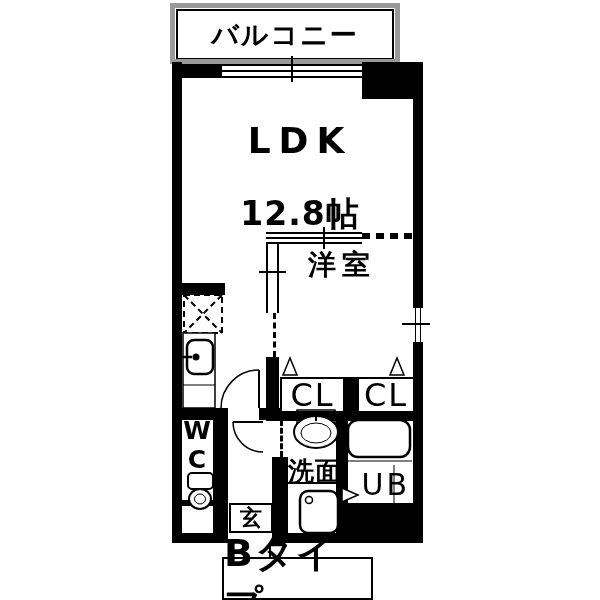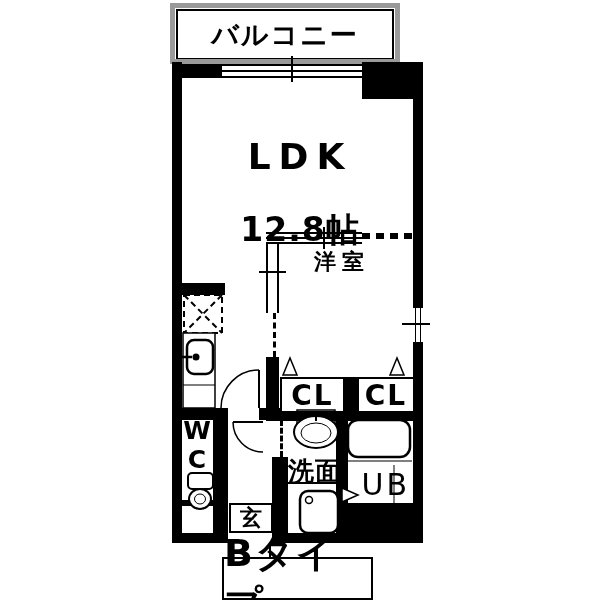--- a/index.html
+++ b/index.html
@@ -21,25 +21,25 @@
     border-top:2px solid #000;border-bottom:2px solid #000;}
   .win-h .mid{position:absolute;left:0;right:0;top:50%;margin-top:-1px;height:2px;background:#000;}
   .dbl-wall-v{position:absolute;background:#fff;box-sizing:border-box;
     border-left:2px solid #000;border-right:2px solid #000;}
   .dash-v{position:absolute;background:#fff;}
   .dash-v .dl{position:absolute;left:50%;top:0;bottom:0;width:0;border-left:3px dashed #000;}
   .dash-h-thick{position:absolute;height:6px;
     background:repeating-linear-gradient(90deg,#000 0 8px,transparent 8px 14px);}
   .box{position:absolute;box-sizing:border-box;border:2px solid #000;background:#fff;
     display:flex;align-items:center;justify-content:center;}
-  .cl-box{font-size:28px;font-weight:700;letter-spacing:2px;}
+  .cl-box{font-size:32px;font-weight:400;letter-spacing:2px;}
   .room-label{position:absolute;text-align:center;line-height:1.15;font-weight:600;}
   .ldk-name{font-size:36px;letter-spacing:8px;}
   .ldk-size{font-size:33px;letter-spacing:1px;margin-top:34px;}
-  .yo-name{font-size:22px;letter-spacing:6px;}
+  .yo-name{font-size:28px;letter-spacing:6px;}
   .yo-size{font-size:30px;letter-spacing:1px;}
   .wc-letters{position:absolute;left:181px;top:416px;width:32px;text-align:center;
     font-size:25px;font-weight:700;line-height:29px;}
   .senmen{position:absolute;left:281px;top:454px;width:68px;text-align:center;
     font-size:26px;font-weight:600;letter-spacing:1px;text-decoration:underline;}
   .ub{position:absolute;left:346px;top:467px;width:64px;text-align:right;
     font-size:30px;font-weight:400;letter-spacing:3px;}
   .genkan{left:229px;top:503px;width:44px;height:30px;font-size:22px;font-weight:600;}
   .btype{left:222px;top:557px;width:151px;height:43px;font-size:38px;font-weight:600;
     letter-spacing:2px;z-index:8;}
@@ -150,21 +150,21 @@
     <g fill="none" stroke="#000">
       <line x1="233" y1="422" x2="263" y2="422" stroke-width="2"></line>
       <path d="M233,422 A30,30 0 0 0 263,452" stroke-width="1.5"></path>
     </g>
     <g fill="none" stroke="#000">
       <line x1="270" y1="543" x2="270" y2="557" stroke-width="2"></line>
       <path d="M229,543 A41,41 0 0 0 270,584" stroke-width="1.5"></path>
     </g>
   </svg>
 
-  <div class="room-label lbl-layer" style="left:190px;top:136px;width:220px;">
+  <div class="room-label lbl-layer" style="left:190px;top:120px;width:220px;">
     <div class="ldk-name">LDK</div>
     <div class="ldk-size">12.8帖</div>
   </div>
   <div class="room-label lbl-layer" style="left:283px;top:249px;width:118px;">
     <div class="yo-name">洋室</div>
   </div>
   <div class="wc-letters lbl-layer">
     <div>W</div>
     <div>C</div>
   </div>

